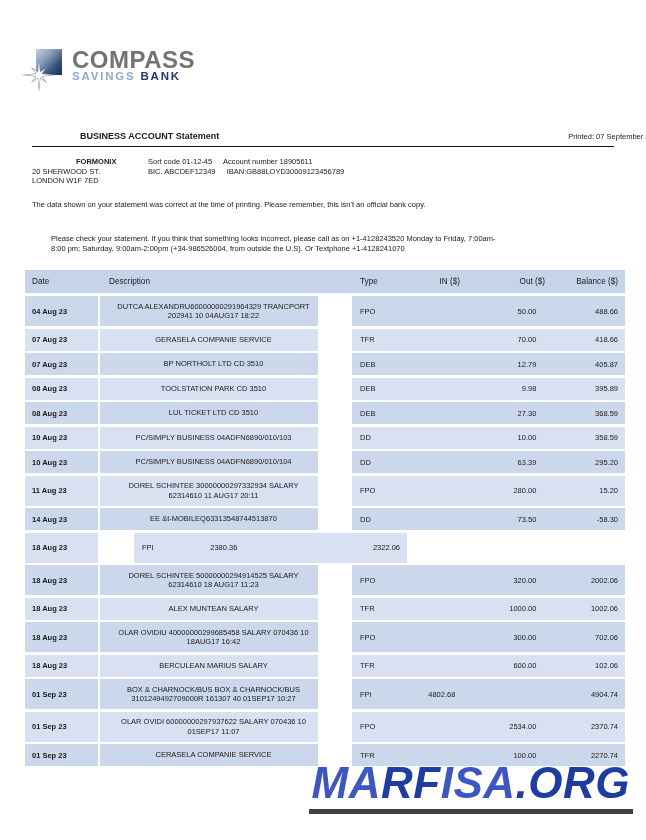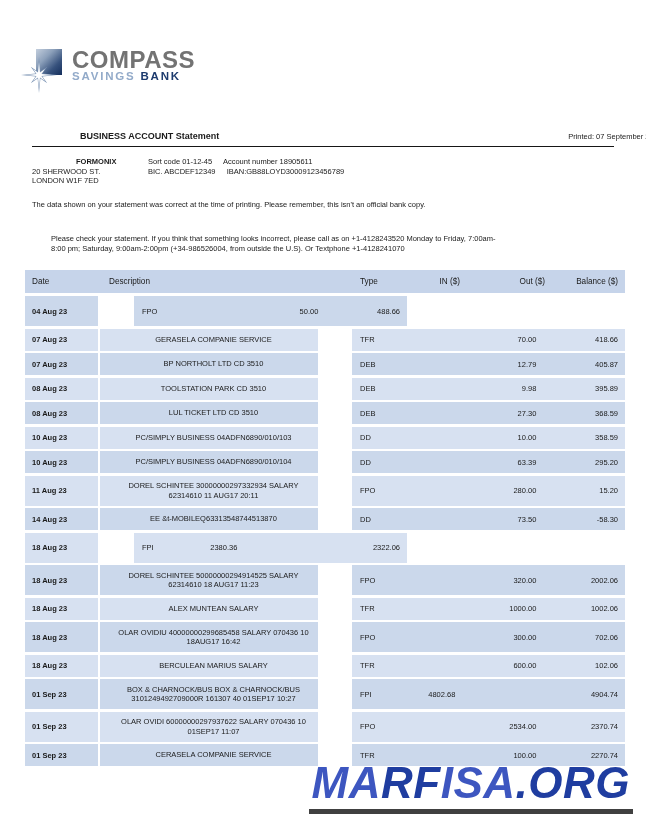--- a/index.html
+++ b/index.html
@@ -122,20 +122,24 @@
       <div class="h h-sp2"></div>
       <div class="h h-type">Type</div>
       <div class="h h-in">IN ($)</div>
       <div class="h h-out">Out ($)</div>
       <div class="h h-bal">Balance ($)</div>
     </div>
     <div class="tbody" id="rows">
         <div class="trow h2">
           <div class="cell c-date bgc">04 Aug 23</div>
           <div class="sp1"></div>
+          <div class="cell c-desc bgc">
+            <div class="desc-line">DUTCA ALEXANDRU60000000291964329 TRANCPORT</div>
+            <div class="desc-line">202941 10 04AUG17 18:22</div>
+          </div>
           <div class="sp2"></div>
           <div class="rblock bgc">
             <div class="cell c-type">FPO</div>
             <div class="cell c-in"></div>
             <div class="cell c-out">50.00</div>
             <div class="cell c-bal">488.66</div>
           </div>
         </div>
         <div class="trow h1">
           <div class="cell c-date bgc">07 Aug 23</div>

